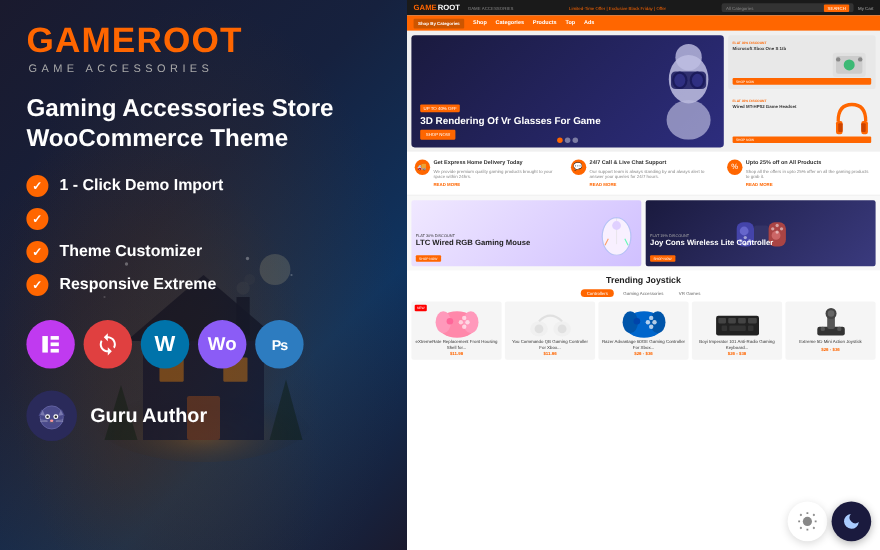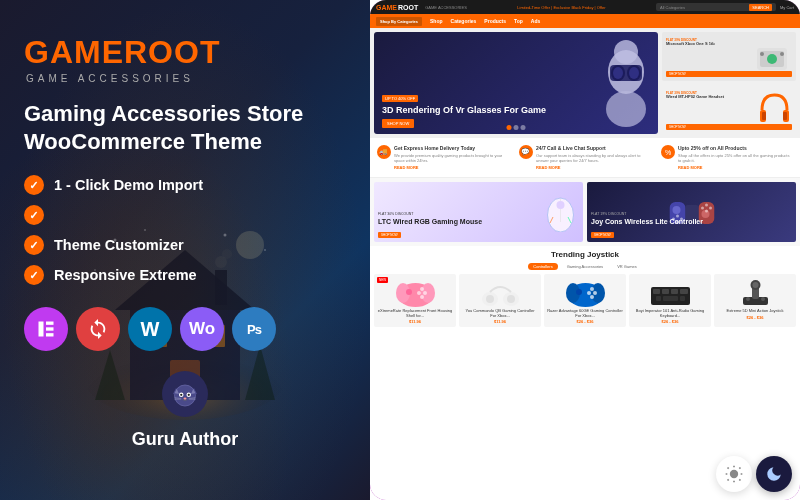--- a/index.html
+++ b/index.html
@@ -37,21 +37,20 @@
       transform: translateX(-50%);
       width: 220px;
       height: 200px;
       opacity: 0.6;
     }
 
     .left-content {
       position: relative;
       z-index: 10;
       padding: 18px 24px;
-      margin-top: 16px;
     }
 
     
     .logo-area {
       display: flex;
       flex-direction: column;
       margin-bottom: 16px;
     }
 
     .logo-text {
@@ -153,21 +152,20 @@
     .pi-customizer { background: #e04040; }
     .pi-wp { background: #0073aa; }
     .pi-woo { background: #8b5cf6; font-size: 12px; }
     .pi-ps { background: #2d7cc0; font-size: 13px; letter-spacing: -1px; }
 
     
     .author-area {
       display: flex;
       align-items: center;
       gap: 12px;
-      flex-direction: column;
     }
 
     .author-icon {
       width: 46px;
       height: 46px;
       background: #2a2a5a;
       border-radius: 50%;
       display: flex;
       align-items: center;
       justify-content: center;
@@ -181,21 +179,20 @@
     }
 
     
     .right-panel {
       width: 430px;
       height: 500px;
       background: #a21caf;
       overflow: hidden;
       position: relative;
       flex-shrink: 0;
-      border-radius: 16px;
     }
 
     
     .mockup {
       width: 430px;
       height: 500px;
       background: #ffffff;
       overflow: hidden;
       font-size: 5px;
     }

